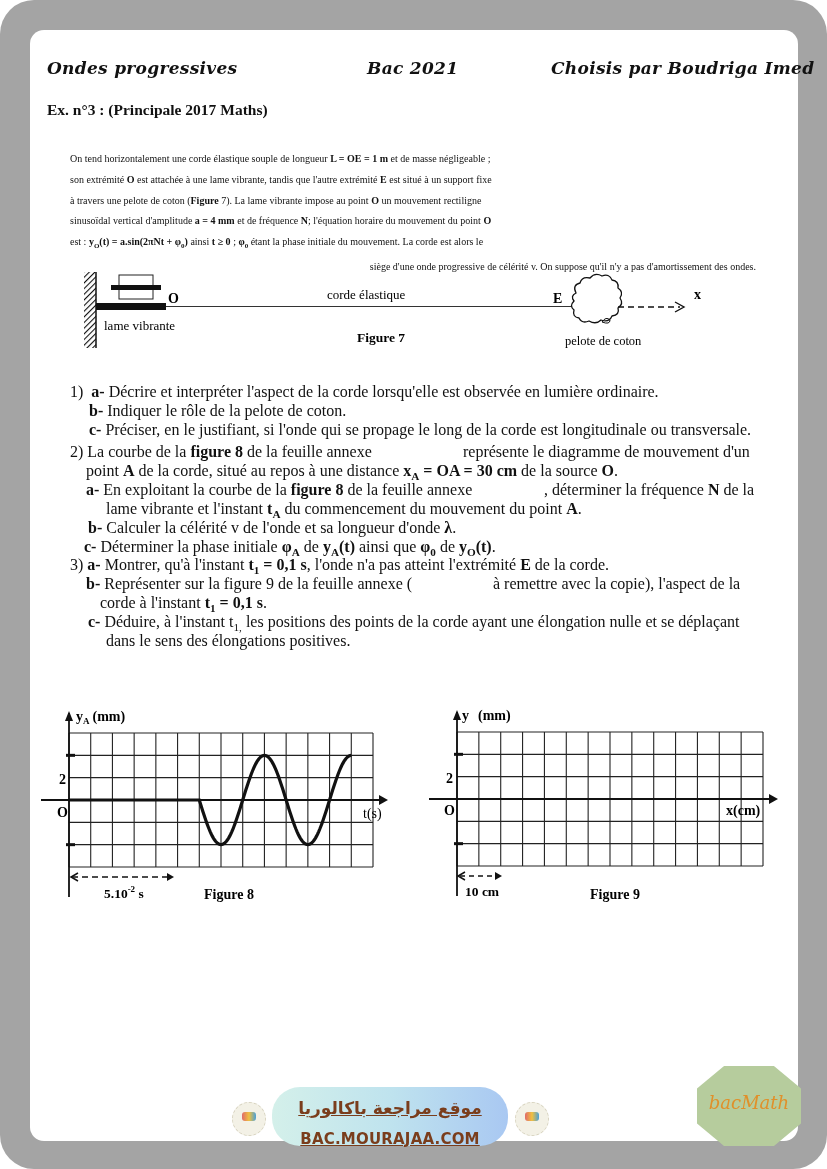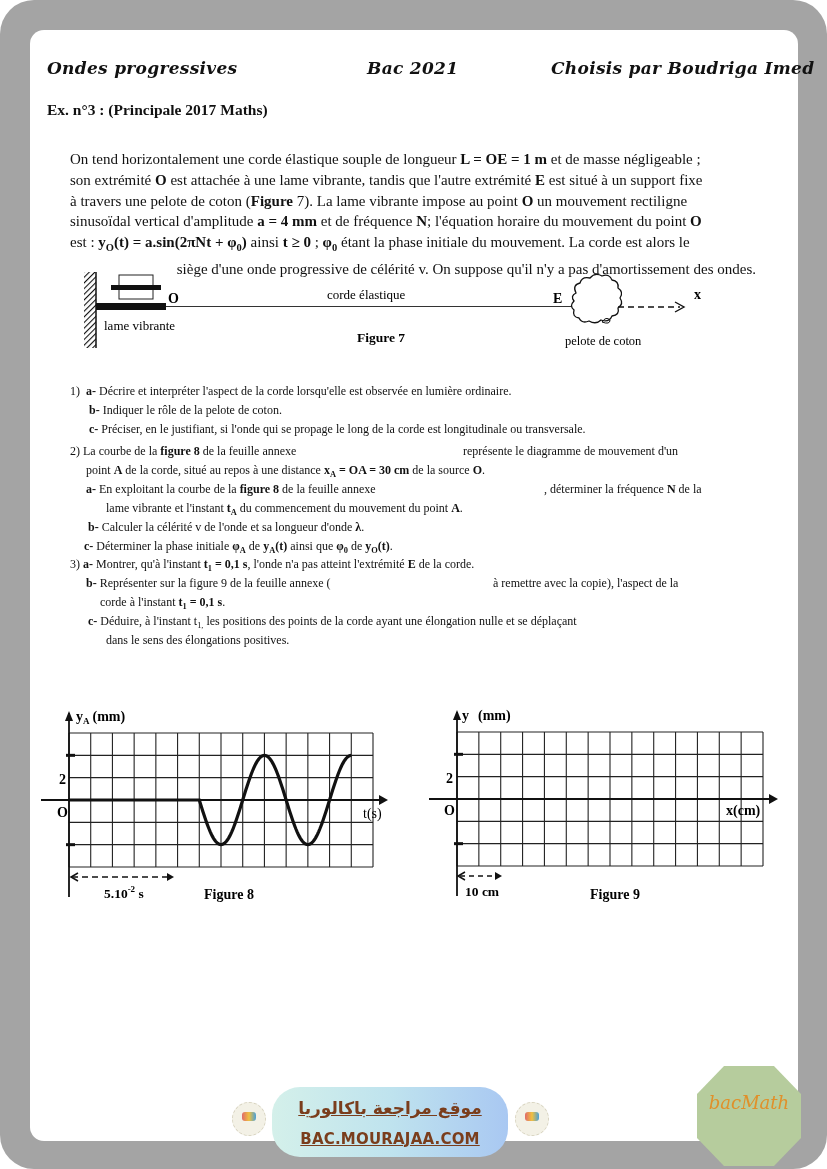--- a/index.html
+++ b/index.html
@@ -5,38 +5,38 @@
   html, body { margin:0; padding:0; }
   body { width:827px; height:1169px; background:#ffffff; position:relative; overflow:hidden;
          font-family:"Liberation Serif", serif; color:#111; }
   .frame { position:absolute; left:0; top:0; width:827px; height:1169px; background:#a4a4a4;
            border-radius:34px; }
   .page { position:absolute; left:30px; top:30px; width:768px; height:1111px; background:#fff;
           border-radius:14px; }
   .hdr { position:absolute; top:58px; font-family:"DejaVu Serif", serif; font-style:italic;
          font-size:17px; font-weight:bold; letter-spacing:0.3px; }
   .ex-title { position:absolute; left:47px; top:101px; font-size:15.5px; font-weight:bold; }
-  .para { position:absolute; left:70px; top:149px; width:686px; font-size:15px; line-height:20.8px;
+  .para { position:absolute; left:70px; top:149px; width:686px; font-size:10px; line-height:20.8px;
           text-align:justify; }
   .para b { font-weight:bold; }
-  .q { position:absolute; font-size:12px; line-height:19px; }
+  .q { position:absolute; font-size:16px; line-height:19px; }
   .q b { font-weight:bold; }
   sub { font-size:0.7em; }
   svg text { font-family:"Liberation Serif", serif; }
-  .footer-pill { position:absolute; left:272px; top:1087px; width:236px; height:70px; border-radius:28px;
+  .footer-pill { position:absolute; left:272px; top:1087px; width:236px; height:59px; border-radius:28px;
                  background:linear-gradient(90deg,#d4f0ea 0%,#bfe3ee 50%,#a9c8f2 100%); text-align:center; }
   .footer-ar { display:block; margin-top:11px; font-family:"DejaVu Sans", sans-serif; font-weight:bold;
                font-size:17px; color:#7a3d1c; text-decoration:underline; }
   .footer-en { display:block; margin-top:12px; font-family:"DejaVu Sans", sans-serif; font-weight:bold;
                font-size:15px; color:#7a3d1c; text-decoration:underline; letter-spacing:0.2px; }
   .mini-logo { position:absolute; width:32px; height:32px; border-radius:50%; background:#f3f1e6;
                border:1px dashed #d8d4c0; }
   .mini-logo::after { content:""; position:absolute; left:9px; top:9px; width:14px; height:9px;
                background:linear-gradient(90deg,#e06a6a,#f0c040,#4aa0d8); border-radius:3px; }
-  .bacmath { position:absolute; left:697px; top:1066px; width:104px; height:100px; background:#b6cc9d;
+  .bacmath { position:absolute; left:697px; top:1066px; width:104px; height:80px; background:#b6cc9d;
              clip-path:polygon(26% 0,74% 0,100% 28%,100% 72%,74% 100%,26% 100%,0 72%,0 28%); }
   .bacmath span { position:absolute; left:0; right:0; top:26px; text-align:center;
                   font-family:"DejaVu Serif", serif; font-style:italic; color:#e0902a; font-size:18px; }
 </style>
 </head>
 <body>
 
 <div class="frame"></div>
 <div class="page"></div>
 

